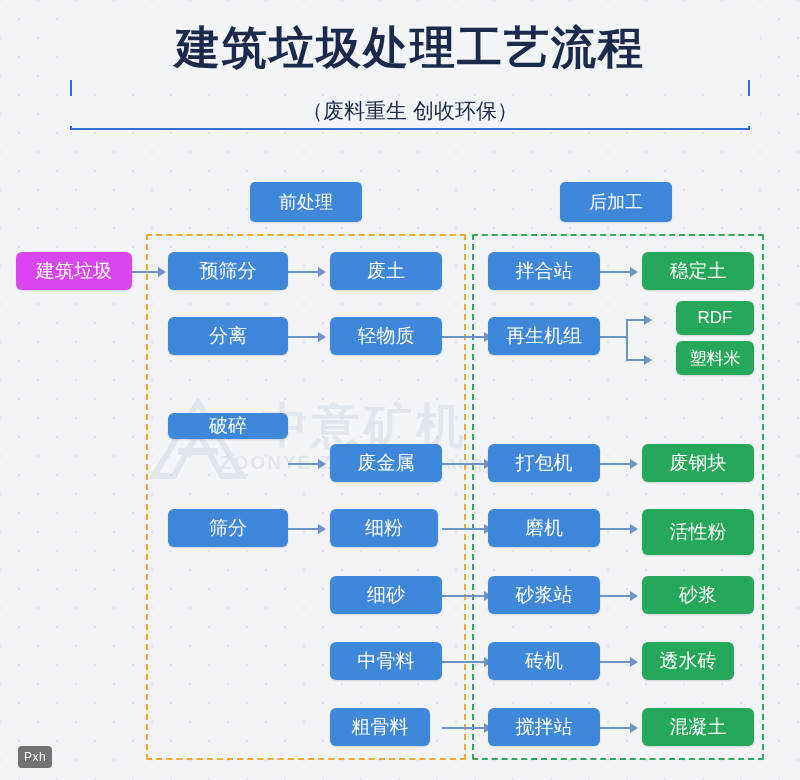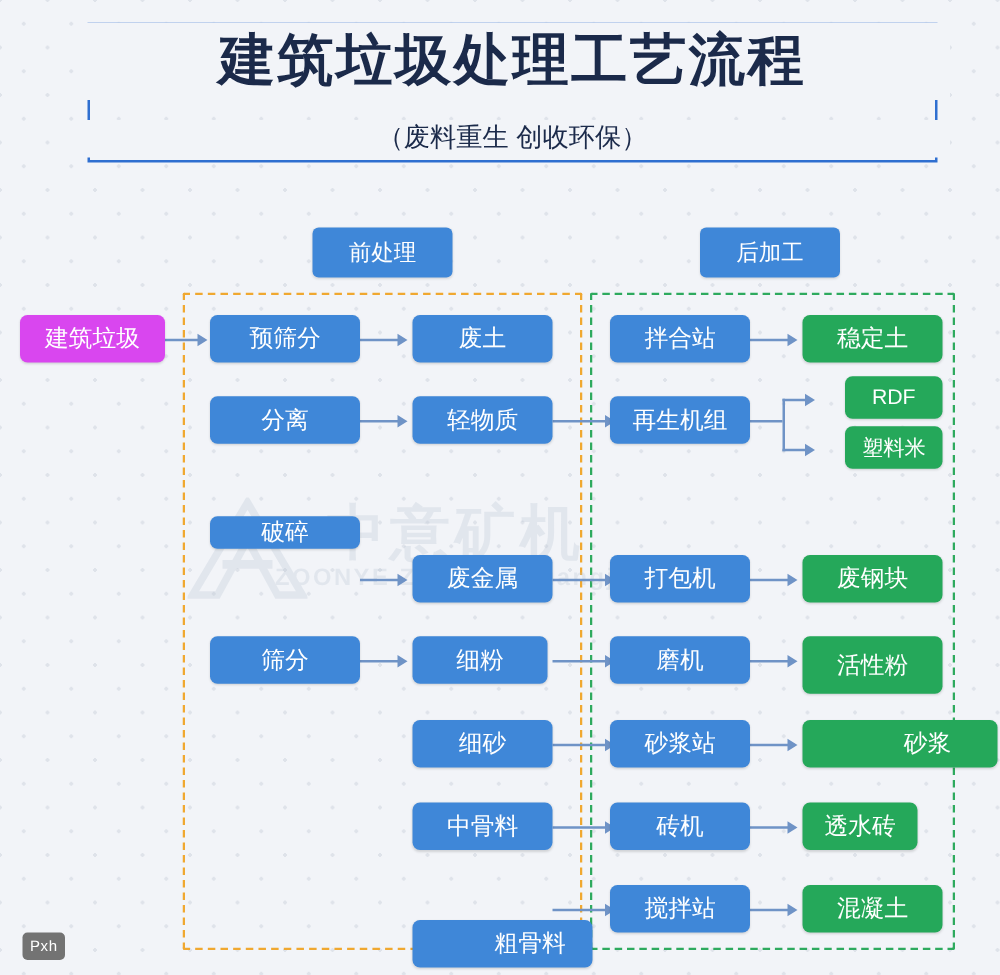--- a/index.html
+++ b/index.html
@@ -204,34 +204,34 @@
   <div class="node blue" style="left:168px;top:317px;width:120px;height:38px;">分离</div>
   <div class="node blue" style="left:168px;top:381px;width:120px;height:26px;margin-top:32px;">破碎</div>
   <div class="node blue" style="left:168px;top:509px;width:120px;height:38px;">筛分</div>
 
   <div class="node blue" style="left:330px;top:252px;width:112px;height:38px;">废土</div>
   <div class="node blue" style="left:330px;top:317px;width:112px;height:38px;">轻物质</div>
   <div class="node blue" style="left:330px;top:444px;width:112px;height:38px;">废金属</div>
   <div class="node blue" style="left:330px;top:509px;width:108px;height:38px;">细粉</div>
   <div class="node blue" style="left:330px;top:576px;width:112px;height:38px;">细砂</div>
   <div class="node blue" style="left:330px;top:642px;width:112px;height:38px;">中骨料</div>
-  <div class="node blue" style="left:330px;top:736px;width:100px;height:38px;padding-left:44px;">粗骨料</div>
+  <div class="node blue" style="left:330px;top:708px;width:100px;height:38px;">粗骨料</div>
 
   <div class="node blue" style="left:488px;top:252px;width:112px;height:38px;">拌合站</div>
   <div class="node blue" style="left:488px;top:317px;width:112px;height:38px;">再生机组</div>
   <div class="node blue" style="left:488px;top:444px;width:112px;height:38px;">打包机</div>
   <div class="node blue" style="left:488px;top:509px;width:112px;height:38px;">磨机</div>
   <div class="node blue" style="left:488px;top:576px;width:112px;height:38px;">砂浆站</div>
   <div class="node blue" style="left:488px;top:642px;width:112px;height:38px;">砖机</div>
   <div class="node blue" style="left:488px;top:708px;width:112px;height:38px;">搅拌站</div>
 
   <div class="node green" style="left:642px;top:252px;width:112px;height:38px;">稳定土</div>
   <div class="node green small" style="left:676px;top:301px;width:78px;height:34px;">RDF</div>
   <div class="node green small" style="left:676px;top:341px;width:78px;height:34px;">塑料米</div>
   <div class="node green" style="left:642px;top:444px;width:112px;height:38px;">废钢块</div>
   <div class="node green" style="left:642px;top:509px;width:112px;height:46px;">活性粉</div>
-  <div class="node green" style="left:642px;top:576px;width:112px;height:38px;padding-left:44px;">砂浆</div>
+  <div class="node green" style="left:642px;top:576px;width:112px;height:38px;">砂浆</div>
   <div class="node green" style="left:642px;top:642px;width:92px;height:38px;">透水砖</div>
   <div class="node green" style="left:642px;top:708px;width:112px;height:38px;">混凝土</div>
 
   <div id="badge">Pxh</div>
 
 </div>
 
 </body></html>

